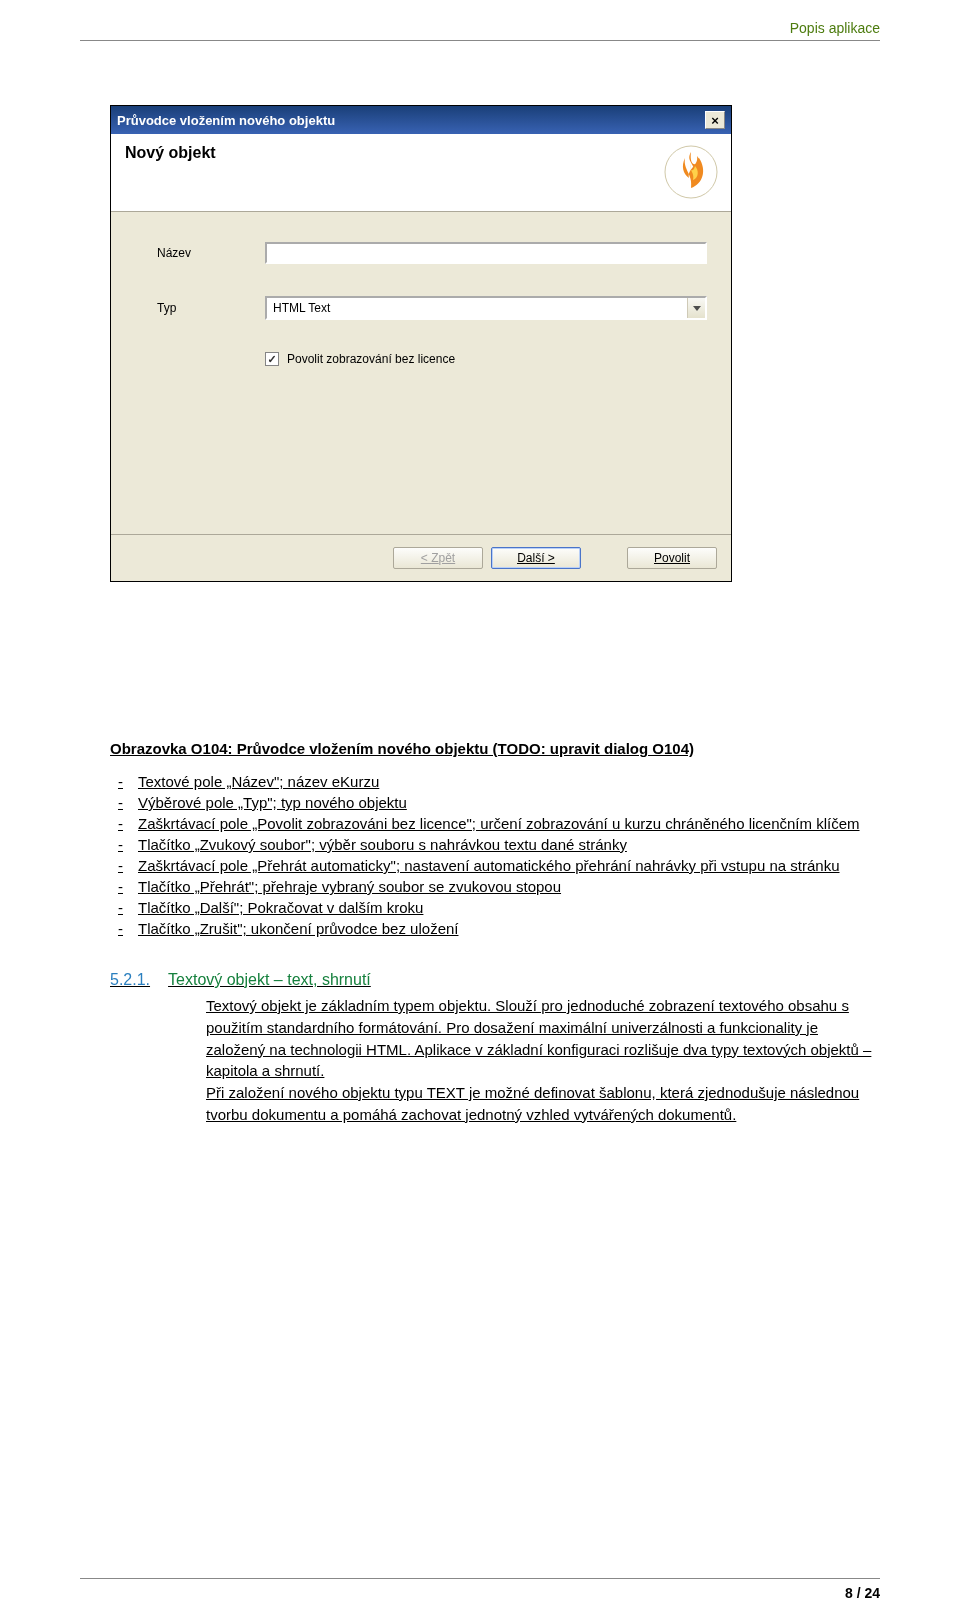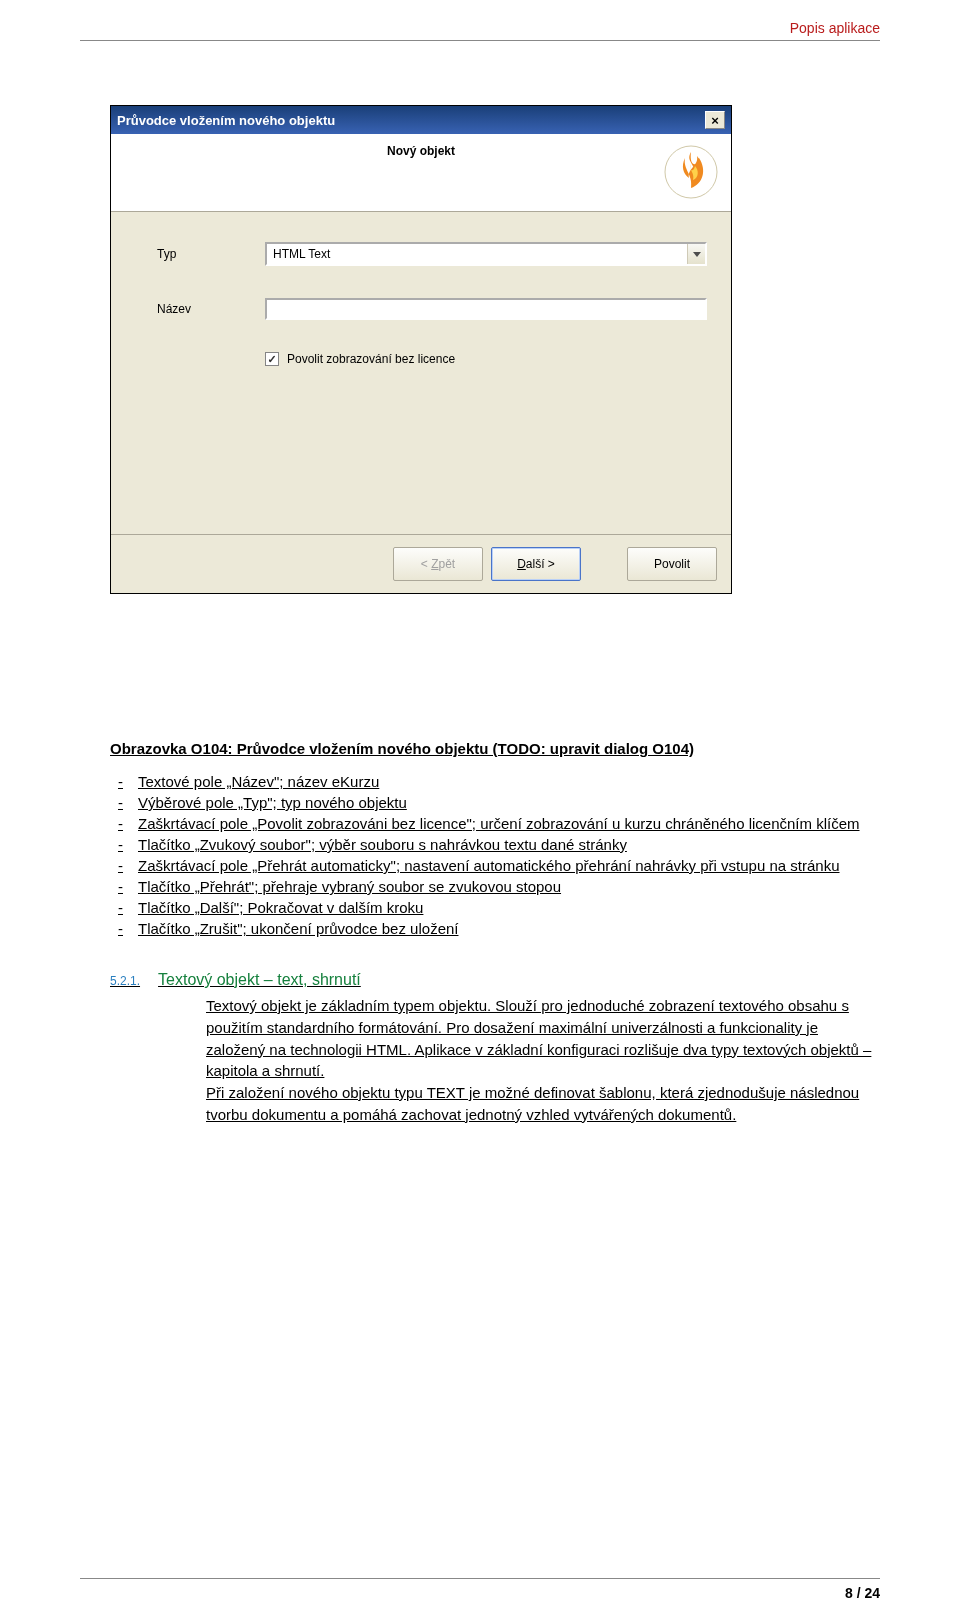--- a/index.html
+++ b/index.html
@@ -9,21 +9,21 @@
     background: #fff;
     font-family: Tahoma, Arial, sans-serif;
     position: relative;
     color: #000;
   }
   .header-right {
     position: absolute;
     top: 20px;
     right: 80px;
     font-size: 14px;
-    color: #b91c1c;
+    color: #4d7c0f;
     font-family: Tahoma, Arial, sans-serif;
   }
   .header-rule {
     position: absolute;
     top: 40px;
     left: 80px;
     right: 80px;
     border-top: 1px solid #888;
   }
   .dialog {
@@ -64,23 +64,22 @@
   }
   .wizard-header {
     background: #fff;
     border-bottom: 1px solid #aca899;
     padding: 10px 14px 12px 14px;
     position: relative;
     min-height: 78px;
   }
   .wizard-header .hdr-title {
     font-weight: bold;
-    font-size: 12px;
+    font-size: 16px;
     margin-bottom: 2px;
-    text-align: center;
   }
   .wizard-header .hdr-desc {
     font-size: 12px;
     color:#000;
     max-width: 440px;
     line-height: 1.3;
   }
   .wizard-icon {
     position: absolute;
     right: 12px;
@@ -166,28 +165,29 @@
   .button-row {
     border-top: 1px solid #aca899;
     background:#ece9d8;
     padding: 12px 14px;
     display:flex;
     justify-content:flex-end;
     gap: 8px;
   }
   .win-btn {
     min-width: 90px;
-    height: 34px;
+    height: 22px;
     border: 1px solid #aca899;
     background: linear-gradient(to bottom,#fdfdfb,#eae7d5);
     font-size:12px;
     font-family: Tahoma, Arial, sans-serif;
     border-radius:2px;
     padding:0 10px;
     color:#000;
+    text-decoration:underline;
   }
   .win-btn.disabled { color:#a0a0a0; }
   .win-btn.default {
     border:1px solid #4a74c9;
     box-shadow: 0 0 0 1px #b9d0f7 inset;
   }
   .btn-spacer { width: 30px; }
   .content {
     position:absolute;
     top: 740px;
@@ -222,21 +222,21 @@
     padding-left:8px;
   }
   .bullets li .txt { flex:1; }
   .section-line {
     display:flex;
     align-items: baseline;
     gap: 18px;
     margin-bottom: 6px;
   }
   .sec-num {
-    font-size:12px;
+    font-size:16px;
     color:#2a7fbf;
     font-family: Tahoma, Arial, sans-serif;
   }
   .sec-title {
     font-size:16px;
     color:#15803d;
     font-family: Tahoma, Arial, sans-serif;
   }
   .sec-body {
     font-size:15px;
@@ -275,32 +275,32 @@
     <div class="wizard-icon">
       <svg viewBox="0 0 56 56">
         <circle cx="28" cy="28" r="26" fill="#fff" stroke="#d0c8a8" stroke-width="1"></circle>
         <path d="M28 8 C22 18 34 20 30 30 C38 28 40 18 34 12 C36 22 24 24 26 34 C20 30 18 22 22 14 C20 26 30 30 28 44 C40 40 44 26 36 14 C34 24 26 22 28 8 Z" fill="#f08a20"></path>
         <path d="M28 20 C25 26 32 28 30 36 C36 34 36 26 32 22 C31 28 26 28 28 20 Z" fill="#ffd24a"></path>
       </svg>
     </div>
   </div>
   <div class="wizard-body">
     <div class="form-row">
+      <div class="lbl">Název</div>
+      <input class="text-input" value="" style="">
+    </div>
+    <div class="form-row">
       <div class="lbl">Typ</div>
       <div class="select-wrap">
         <div class="select-input">
           <div class="select-value">HTML Text</div>
           <div class="select-arrow"></div>
         </div>
       </div>
     </div>
-    <div class="form-row">
-      <div class="lbl">Název</div>
-      <input class="text-input" value="" style="">
-    </div>
     <div class="checkbox-row">
       <div class="chk">✓</div>
       <span>Povolit zobrazování bez licence</span>
     </div>
   </div>
   <div class="button-row">
     <button class="win-btn disabled">&lt; <span style="text-decoration:underline">Z</span>pět</button>
     <button class="win-btn default"><span style="text-decoration:underline">D</span>alší &gt;</button>
     <div class="btn-spacer"></div>
     <button class="win-btn"><span>Povolit</span></button>

